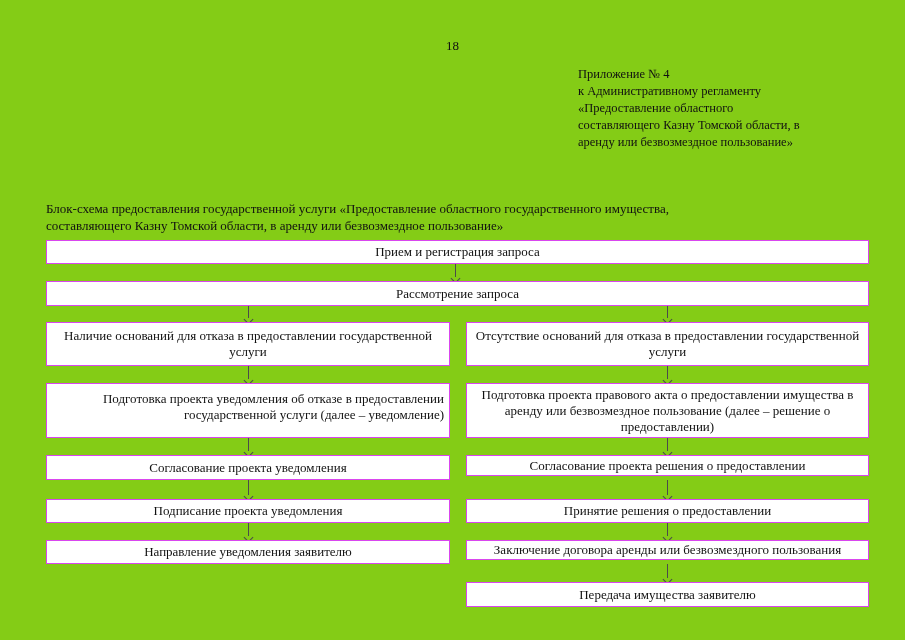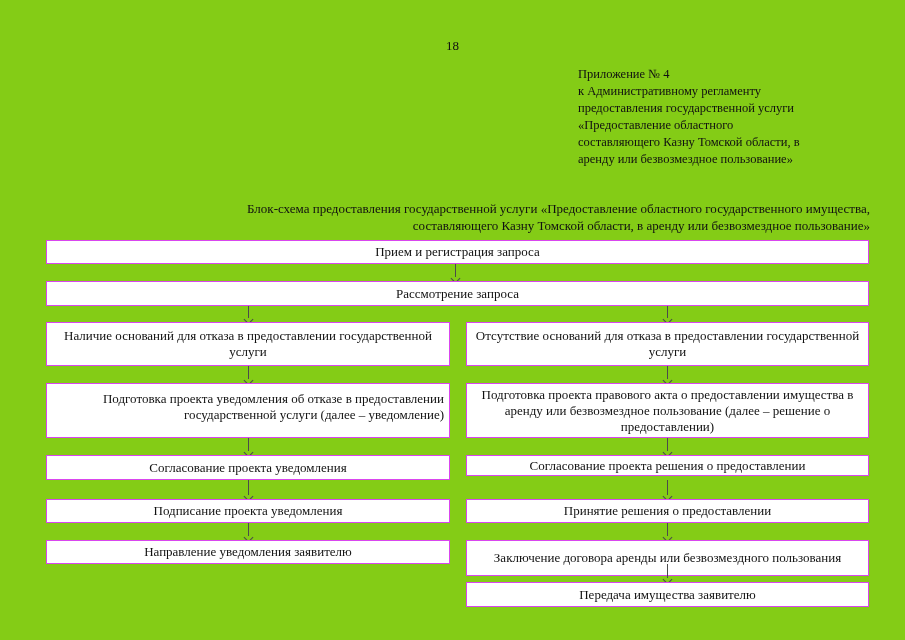--- a/index.html
+++ b/index.html
@@ -23,21 +23,21 @@
     position: absolute;
     left: 578px; top: 66px;
     width: 312px;
     font-size: 12.5px;
     line-height: 17px;
   }
   .title {
     position: absolute;
     left: 46px; top: 200px;
     width: 824px;
-    text-align: right;
+    text-align: left;
     font-size: 13px;
     line-height: 17px;
     font-family: Liberation Serif, serif;
   }
   .box {
     position: absolute;
     box-sizing: border-box;
     border: 1px solid #d946ef;
     display: flex;
     align-items: center;
@@ -73,21 +73,20 @@
 </head>
 <body>
 
 <div class="page">
 
   <div class="page-number">18</div>
 
   <div class="appendix">
     <div>Приложение № 4</div>
     <div>к Административному регламенту</div>
-    <div>предоставления государственной услуги</div>
     <div>«Предоставление областного</div>
     <div>составляющего Казну Томской области, в</div>
     <div>аренду или безвозмездное пользование»</div>
   </div>
 
   <div class="title">
     <div>Блок-схема предоставления государственной услуги «Предоставление областного государственного имущества,</div>
     <div>составляющего Казну Томской области, в аренду или безвозмездное пользование»</div>
   </div>
 
@@ -131,21 +130,21 @@
   </div>
   <div class="arrow" style="left:667px;top:438px;height:13px"></div>
   <div class="box" style="left:466px;top:455px;width:403px;height:21px">
     <span>Согласование проекта решения о предоставлении</span>
   </div>
   <div class="arrow" style="left:667px;top:480px;height:15px"></div>
   <div class="box" style="left:466px;top:499px;width:403px;height:24px">
     <span>Принятие решения о предоставлении</span>
   </div>
   <div class="arrow" style="left:667px;top:523px;height:13px"></div>
-  <div class="box" style="left:466px;top:540px;width:403px;height:36px">
+  <div class="box" style="left:466px;top:540px;width:403px;height:20px">
     <span>Заключение договора аренды или безвозмездного пользования</span>
   </div>
   <div class="arrow" style="left:667px;top:564px;height:14px"></div>
   <div class="box" style="left:466px;top:582px;width:403px;height:25px">
     <span>Передача имущества заявителю</span>
   </div>
 
 </div>
 
 </body></html>

